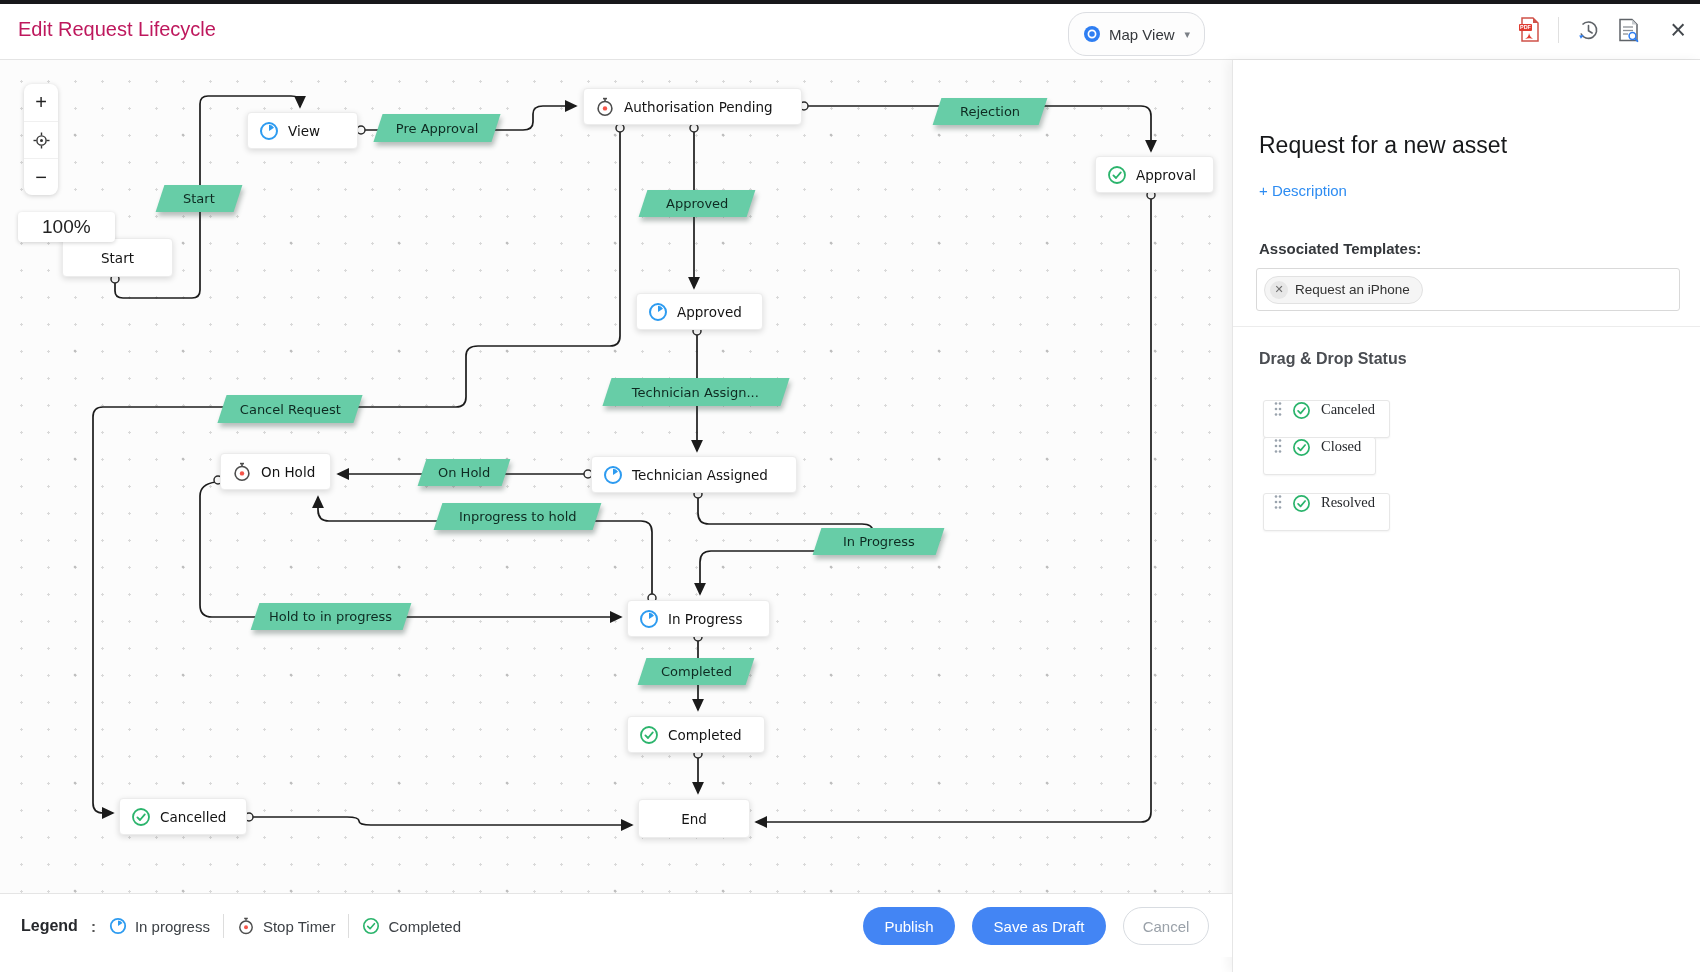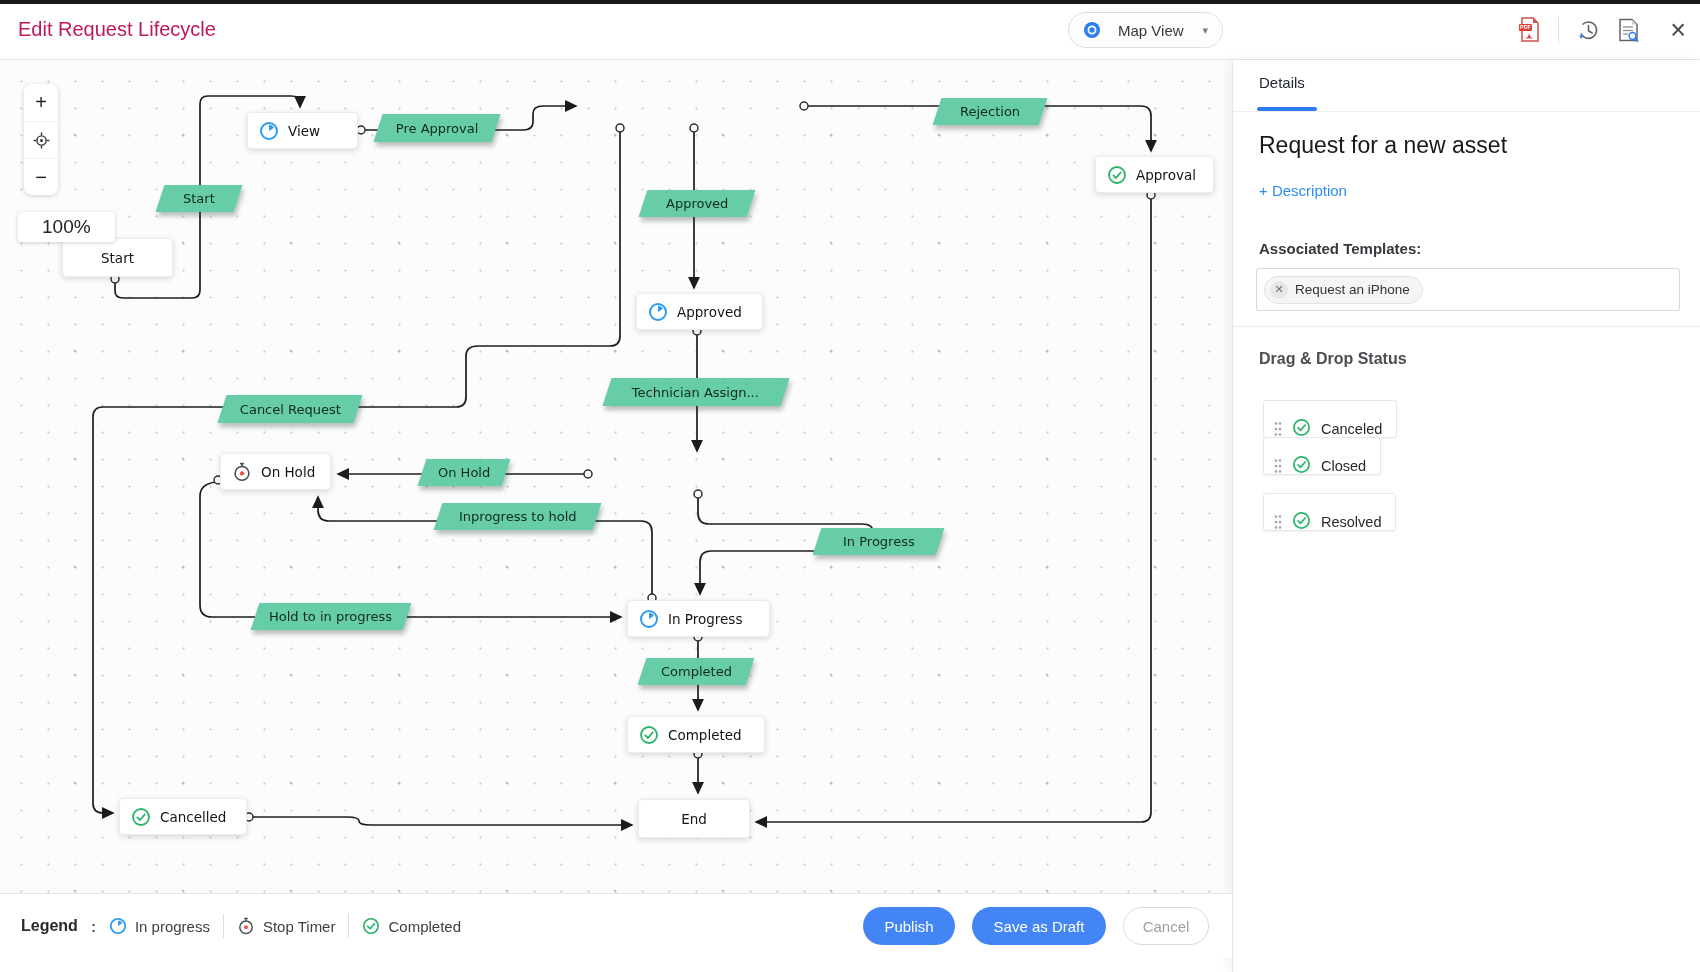--- a/index.html
+++ b/index.html
@@ -5,22 +5,22 @@
   * { margin:0; padding:0; box-sizing:border-box; }
   html,body { width:1700px; height:972px; overflow:hidden; background:#fff;
     font-family:"Liberation Sans", sans-serif; }
   .app { position:relative; width:1700px; height:972px; background:#fff; }
 
   
   .topstrip { position:absolute; left:0; top:0; width:1700px; height:4px; background:#17181a; }
   .header { position:absolute; left:0; top:4px; width:1700px; height:56px; background:#fff;
     border-bottom:1px solid #e4e4e4; }
   .header .title { position:absolute; left:18px; top:14px; font-size:20px; color:#be185d; font-weight:500; }
-  .viewpill { position:absolute; left:1068px; top:8px; height:36px; padding:0 14px; display:flex;
-    align-items:center; gap:17px; background:#fdfdfd; border:1px solid #dcdee2; border-radius:18px;
+  .viewpill { position:absolute; left:1068px; top:8px; height:44px; padding:0 14px; display:flex;
+    align-items:center; gap:8px; background:#fdfdfd; border:1px solid #dcdee2; border-radius:18px;
     font-size:15px; color:#35383c; cursor:pointer; }
   .viewpill .chev { color:#7a7f85; font-size:11px; margin-left:2px; }
   .hicons { position:absolute; right:14px; top:12px; display:flex; align-items:center; gap:17px; }
   .hicons .vdiv { width:1px; height:26px; background:#e0e0e0; }
   .hicons .icobtn { width:24px; height:28px; display:flex; align-items:center; justify-content:center; cursor:pointer; }
   .closex { font-size:27px; color:#43484d; line-height:20px; margin-left:12px; cursor:pointer; }
 
   
   .canvas { position:absolute; left:0; top:60px; width:1232px; height:848px; background:#fcfcfc;
     background-image:
@@ -63,22 +63,22 @@
   .panel .assoc { position:absolute; left:26px; top:180px; font-size:15px; font-weight:600; color:#35383c; }
   .panel .tmplbox { position:absolute; left:23px; top:208px; width:424px; height:43px; background:#fff;
     border:1px solid #d9d9d9; border-radius:3px; display:flex; align-items:center; padding:0 7px; cursor:text; }
   .chip { display:flex; align-items:center; gap:7px; height:28px; padding:0 12px 0 5px; background:#f5f5f5;
     border:1px solid #e2e2e2; border-radius:14px; font-size:13.5px; color:#333; }
   .chipx { width:18px; height:18px; border-radius:50%; background:#e7e7e7; color:#6d6d6d; font-size:11px;
     display:flex; align-items:center; justify-content:center; cursor:pointer; }
   .panel .sdiv { position:absolute; left:0; top:266px; width:468px; height:1px; background:#ececec; }
   .panel .dragtitle { position:absolute; left:26px; top:290px; font-size:16px; font-weight:700; color:#4a4d52; }
   .dragitem { position:absolute; left:30px; height:38px; background:#fff; border:1px solid #e7e7e7;
-    border-radius:3px; box-shadow:0 1px 2px rgba(0,0,0,.05); display:flex; align-items:flex-end;
-    gap:10px; padding:0 14px 0 10px; font-size:14.5px; color:#26282c; cursor:grab; }
+    border-radius:3px; box-shadow:0 1px 2px rgba(0,0,0,.05); display:flex; align-items:flex-start;
+    gap:10px; padding:0 14px 0 10px; font-size:14.5px; color:#26282c; cursor:grab;font-family:Liberation Serif, serif; }
 
   
   .footer { position:absolute; left:0; top:893px; width:1232px; height:64px; background:#fff;
     border-top:1px solid #e5e5e5; }
   .legend { position:absolute; left:21px; top:0; height:64px; display:flex; align-items:center; gap:13px; }
   .legend .ltitle { font-size:16px; font-weight:700; color:#26282c; }
   .legend .lcolon { font-size:15px; color:#555; font-weight:700; }
   .litem { display:flex; align-items:center; gap:8px; font-size:15px; color:#3c4045; }
   .legend .ldiv { width:1px; height:24px; background:#ddd; }
   .btns { position:absolute; right:23px; top:13px; display:flex; gap:17px; }
@@ -218,61 +218,81 @@
     <div class="node" style="left:247px;top:52px;width:111px;height:37px">
       <span class="nicon">
           <svg viewBox="0 0 20 20">
             <circle cx="10" cy="10" r="8" fill="#fff" stroke="#2d9bf0" stroke-width="2"></circle>
             <path d="M10 10 L10 3.8 A6.2 6.2 0 0 1 15 6.8 Z" fill="#2d9bf0"></path>
           </svg>
         </span>
       <span>View</span>
     </div>
 
-
-    <div class="node" style="left:1095px;top:96px;width:119px;height:37px">
-      <span class="nicon">
-          <svg viewBox="0 0 20 20">
-            <circle cx="10" cy="10" r="8" fill="#fff" stroke="#2bb46c" stroke-width="1.8"></circle>
-            <path d="M6.4 10.4 L9 13 L13.8 7.4" fill="none" stroke="#2bb46c" stroke-width="1.8" stroke-linecap="round" stroke-linejoin="round"></path>
-          </svg>
-        </span>
-      <span>Approval</span>
-    </div>
-
-    <div class="node" style="left:636px;top:233px;width:127px;height:37px">
-      <span class="nicon">
-          <svg viewBox="0 0 20 20">
-            <circle cx="10" cy="10" r="8" fill="#fff" stroke="#2d9bf0" stroke-width="2"></circle>
-            <path d="M10 10 L10 3.8 A6.2 6.2 0 0 1 15 6.8 Z" fill="#2d9bf0"></path>
-          </svg>
-        </span>
-      <span>Approved</span>
-    </div>
-
-
-    <div class="node" style="left:220px;top:393px;width:111px;height:37px">
+    <div class="node" style="left:583px;top:28px;width:219px;height:37px">
       <span class="nicon">
           <svg viewBox="0 0 20 20">
             <line x1="8" y1="1.6" x2="12" y2="1.6" stroke="#4d4d4d" stroke-width="1.6"></line>
             <line x1="10" y1="1.6" x2="10" y2="4" stroke="#4d4d4d" stroke-width="1.6"></line>
             <circle cx="10" cy="11.4" r="6.9" fill="#fff" stroke="#4d4d4d" stroke-width="1.6"></circle>
             <circle cx="10" cy="11.4" r="2.2" fill="#f55449"></circle>
           </svg>
         </span>
-      <span>On Hold</span>
-    </div>
-
-    <div class="node" style="left:627px;top:540px;width:143px;height:37px">
+      <span>Authorisation Pending</span>
+    </div>
+
+    <div class="node" style="left:1095px;top:96px;width:119px;height:37px">
+      <span class="nicon">
+          <svg viewBox="0 0 20 20">
+            <circle cx="10" cy="10" r="8" fill="#fff" stroke="#2bb46c" stroke-width="1.8"></circle>
+            <path d="M6.4 10.4 L9 13 L13.8 7.4" fill="none" stroke="#2bb46c" stroke-width="1.8" stroke-linecap="round" stroke-linejoin="round"></path>
+          </svg>
+        </span>
+      <span>Approval</span>
+    </div>
+
+    <div class="node" style="left:636px;top:233px;width:127px;height:37px">
       <span class="nicon">
           <svg viewBox="0 0 20 20">
             <circle cx="10" cy="10" r="8" fill="#fff" stroke="#2d9bf0" stroke-width="2"></circle>
             <path d="M10 10 L10 3.8 A6.2 6.2 0 0 1 15 6.8 Z" fill="#2d9bf0"></path>
           </svg>
         </span>
+      <span>Approved</span>
+    </div>
+
+    <div class="node" style="left:591px;top:396px;width:206px;height:37px">
+      <span class="nicon">
+          <svg viewBox="0 0 20 20">
+            <circle cx="10" cy="10" r="8" fill="#fff" stroke="#2d9bf0" stroke-width="2"></circle>
+            <path d="M10 10 L10 3.8 A6.2 6.2 0 0 1 15 6.8 Z" fill="#2d9bf0"></path>
+          </svg>
+        </span>
+      <span>Technician Assigned</span>
+    </div>
+
+    <div class="node" style="left:220px;top:393px;width:111px;height:37px">
+      <span class="nicon">
+          <svg viewBox="0 0 20 20">
+            <line x1="8" y1="1.6" x2="12" y2="1.6" stroke="#4d4d4d" stroke-width="1.6"></line>
+            <line x1="10" y1="1.6" x2="10" y2="4" stroke="#4d4d4d" stroke-width="1.6"></line>
+            <circle cx="10" cy="11.4" r="6.9" fill="#fff" stroke="#4d4d4d" stroke-width="1.6"></circle>
+            <circle cx="10" cy="11.4" r="2.2" fill="#f55449"></circle>
+          </svg>
+        </span>
+      <span>On Hold</span>
+    </div>
+
+    <div class="node" style="left:627px;top:540px;width:143px;height:37px">
+      <span class="nicon">
+          <svg viewBox="0 0 20 20">
+            <circle cx="10" cy="10" r="8" fill="#fff" stroke="#2d9bf0" stroke-width="2"></circle>
+            <path d="M10 10 L10 3.8 A6.2 6.2 0 0 1 15 6.8 Z" fill="#2d9bf0"></path>
+          </svg>
+        </span>
       <span>In Progress</span>
     </div>
 
     <div class="node" style="left:627px;top:656px;width:138px;height:37px">
       <span class="nicon">
           <svg viewBox="0 0 20 20">
             <circle cx="10" cy="10" r="8" fill="#fff" stroke="#2bb46c" stroke-width="1.8"></circle>
             <path d="M6.4 10.4 L9 13 L13.8 7.4" fill="none" stroke="#2bb46c" stroke-width="1.8" stroke-linecap="round" stroke-linejoin="round"></path>
           </svg>
         </span>
@@ -322,24 +342,20 @@
       </div>
     <div class="tlabel" style="left:255px;top:543px;width:152px">
         <span>Hold to in progress</span>
       </div>
     <div class="tlabel" style="left:642px;top:598px;width:108px">
         <span>Completed</span>
       </div>
   </div>
 
   <div class="panel">
-    <div class="tabs">
-      <div class="tab">Details</div>
-      <div class="tabline"></div>
-    </div>
     <div class="ptitle">Request for a new asset</div>
     <div class="desclink">+ Description</div>
     <div class="assoc">Associated Templates:</div>
     <div class="tmplbox">
       <span class="chip">
         <span class="chipx">✕</span>
         <span>Request an iPhone</span>
       </span>
     </div>
     <div class="sdiv"></div>

